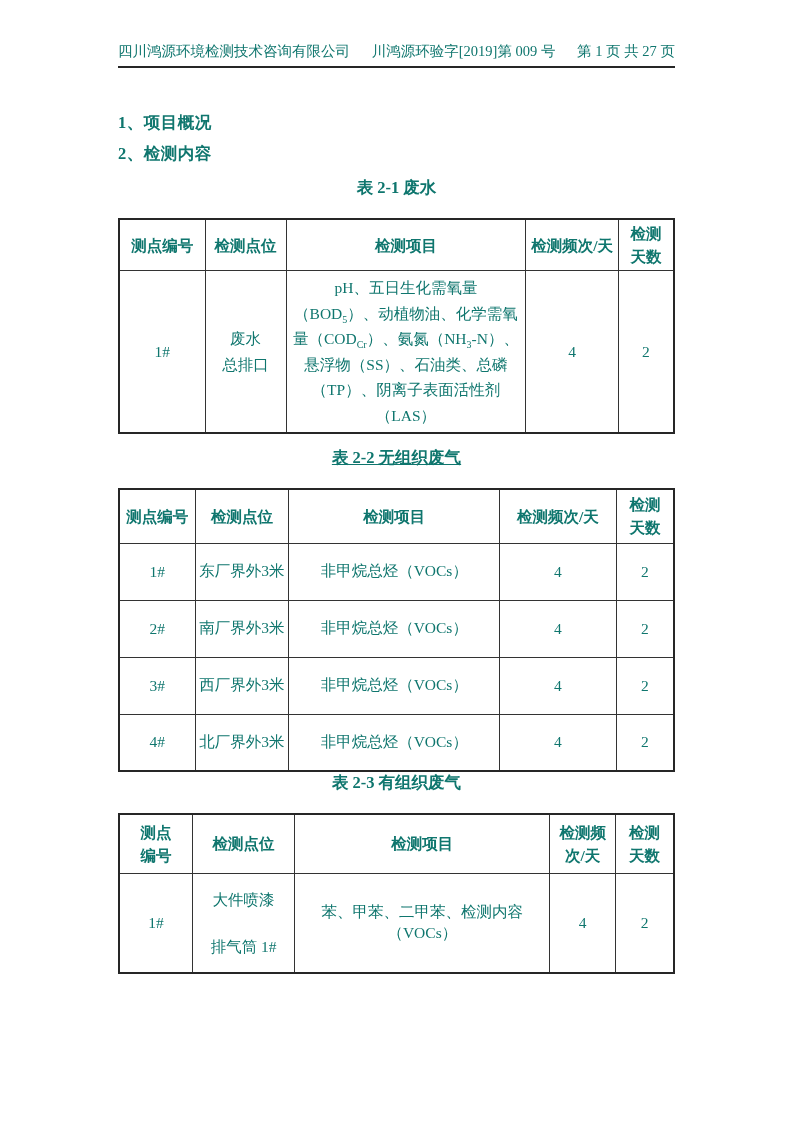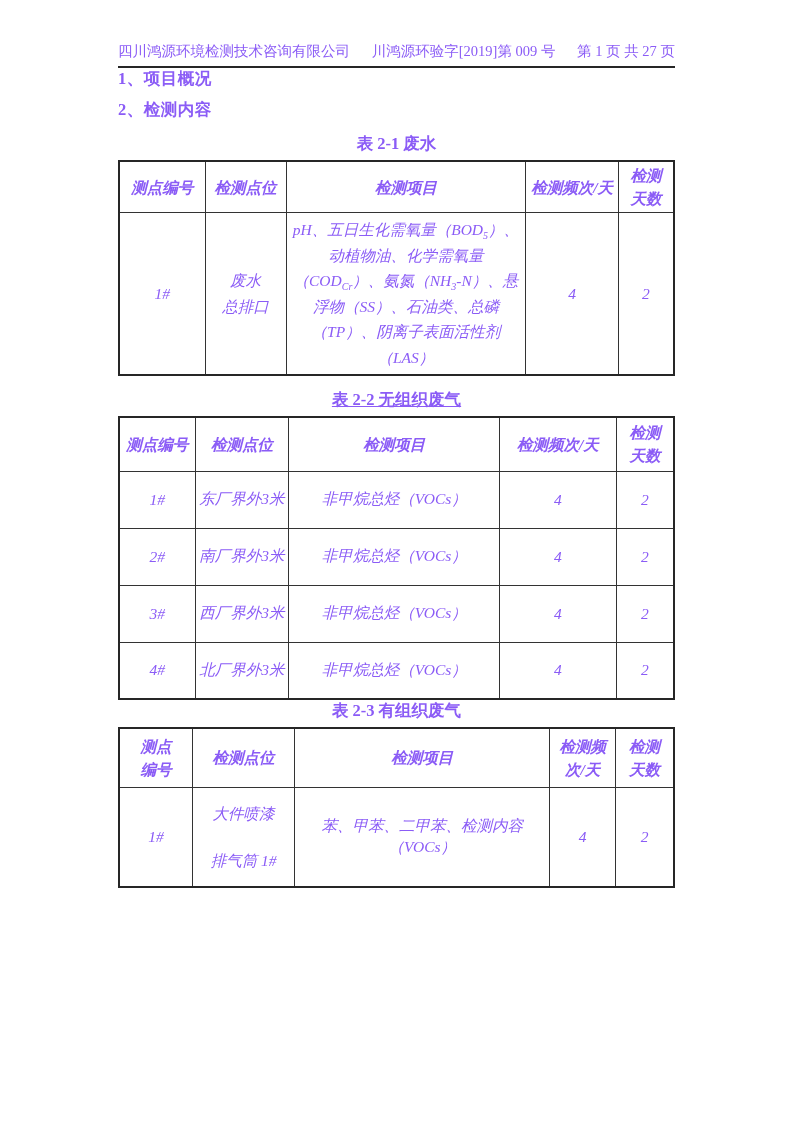--- a/index.html
+++ b/index.html
@@ -1,21 +1,21 @@
 <!DOCTYPE html>
 <html><head>
 <meta charset="utf-8">
 <style>
   html,body{margin:0;padding:0;background:#ffffff;}
   .page{
     position:relative;
     width:793px;height:1122px;
     background:#ffffff;
     font-family:"Liberation Serif","DejaVu Serif",serif;
-    color:#8b5cf6;
+    color:#0f766e;
     overflow:hidden;
   }
   .content{
     position:absolute;
     left:118px;top:0;
     width:557px;
   }
   
   .page-header{
     display:flex;
@@ -26,21 +26,21 @@
     border-bottom:2.5px solid #262626;
     font-size:14.5px;
     white-space:nowrap;
   }
   
   .h-sec{
     font-size:16.5px;
     font-weight:bold;
     letter-spacing:.5px;
   }
-  .h1{}
+  .h1{margin-top:44px;}
   .h2{margin-top:9px;}
   .para{
     margin-top:7px;
     font-size:17px;
     line-height:36.5px;
   }
   .para-line{
     text-align:justify;
     text-align-last:justify;
     white-space:nowrap;
@@ -55,22 +55,21 @@
   .cap-1{margin-top:12px;}
   .cap-2{margin-top:13px;text-decoration:underline;}
   .cap-3{margin-top:0;}
   
   table{
     width:100%;
     border-collapse:collapse;
     table-layout:fixed;
     border:2.5px solid #262626;
     font-size:15.5px;
-    margin-top:5px;
-    font-style:italic;
+    margin-top:19px;
   }
   td{
     border:1.7px solid #333333;
     text-align:center;
     vertical-align:middle;
     padding:2px 3px;
     white-space:pre-line;
   }
   td.hdr{font-weight:bold;line-height:23px;}
   

